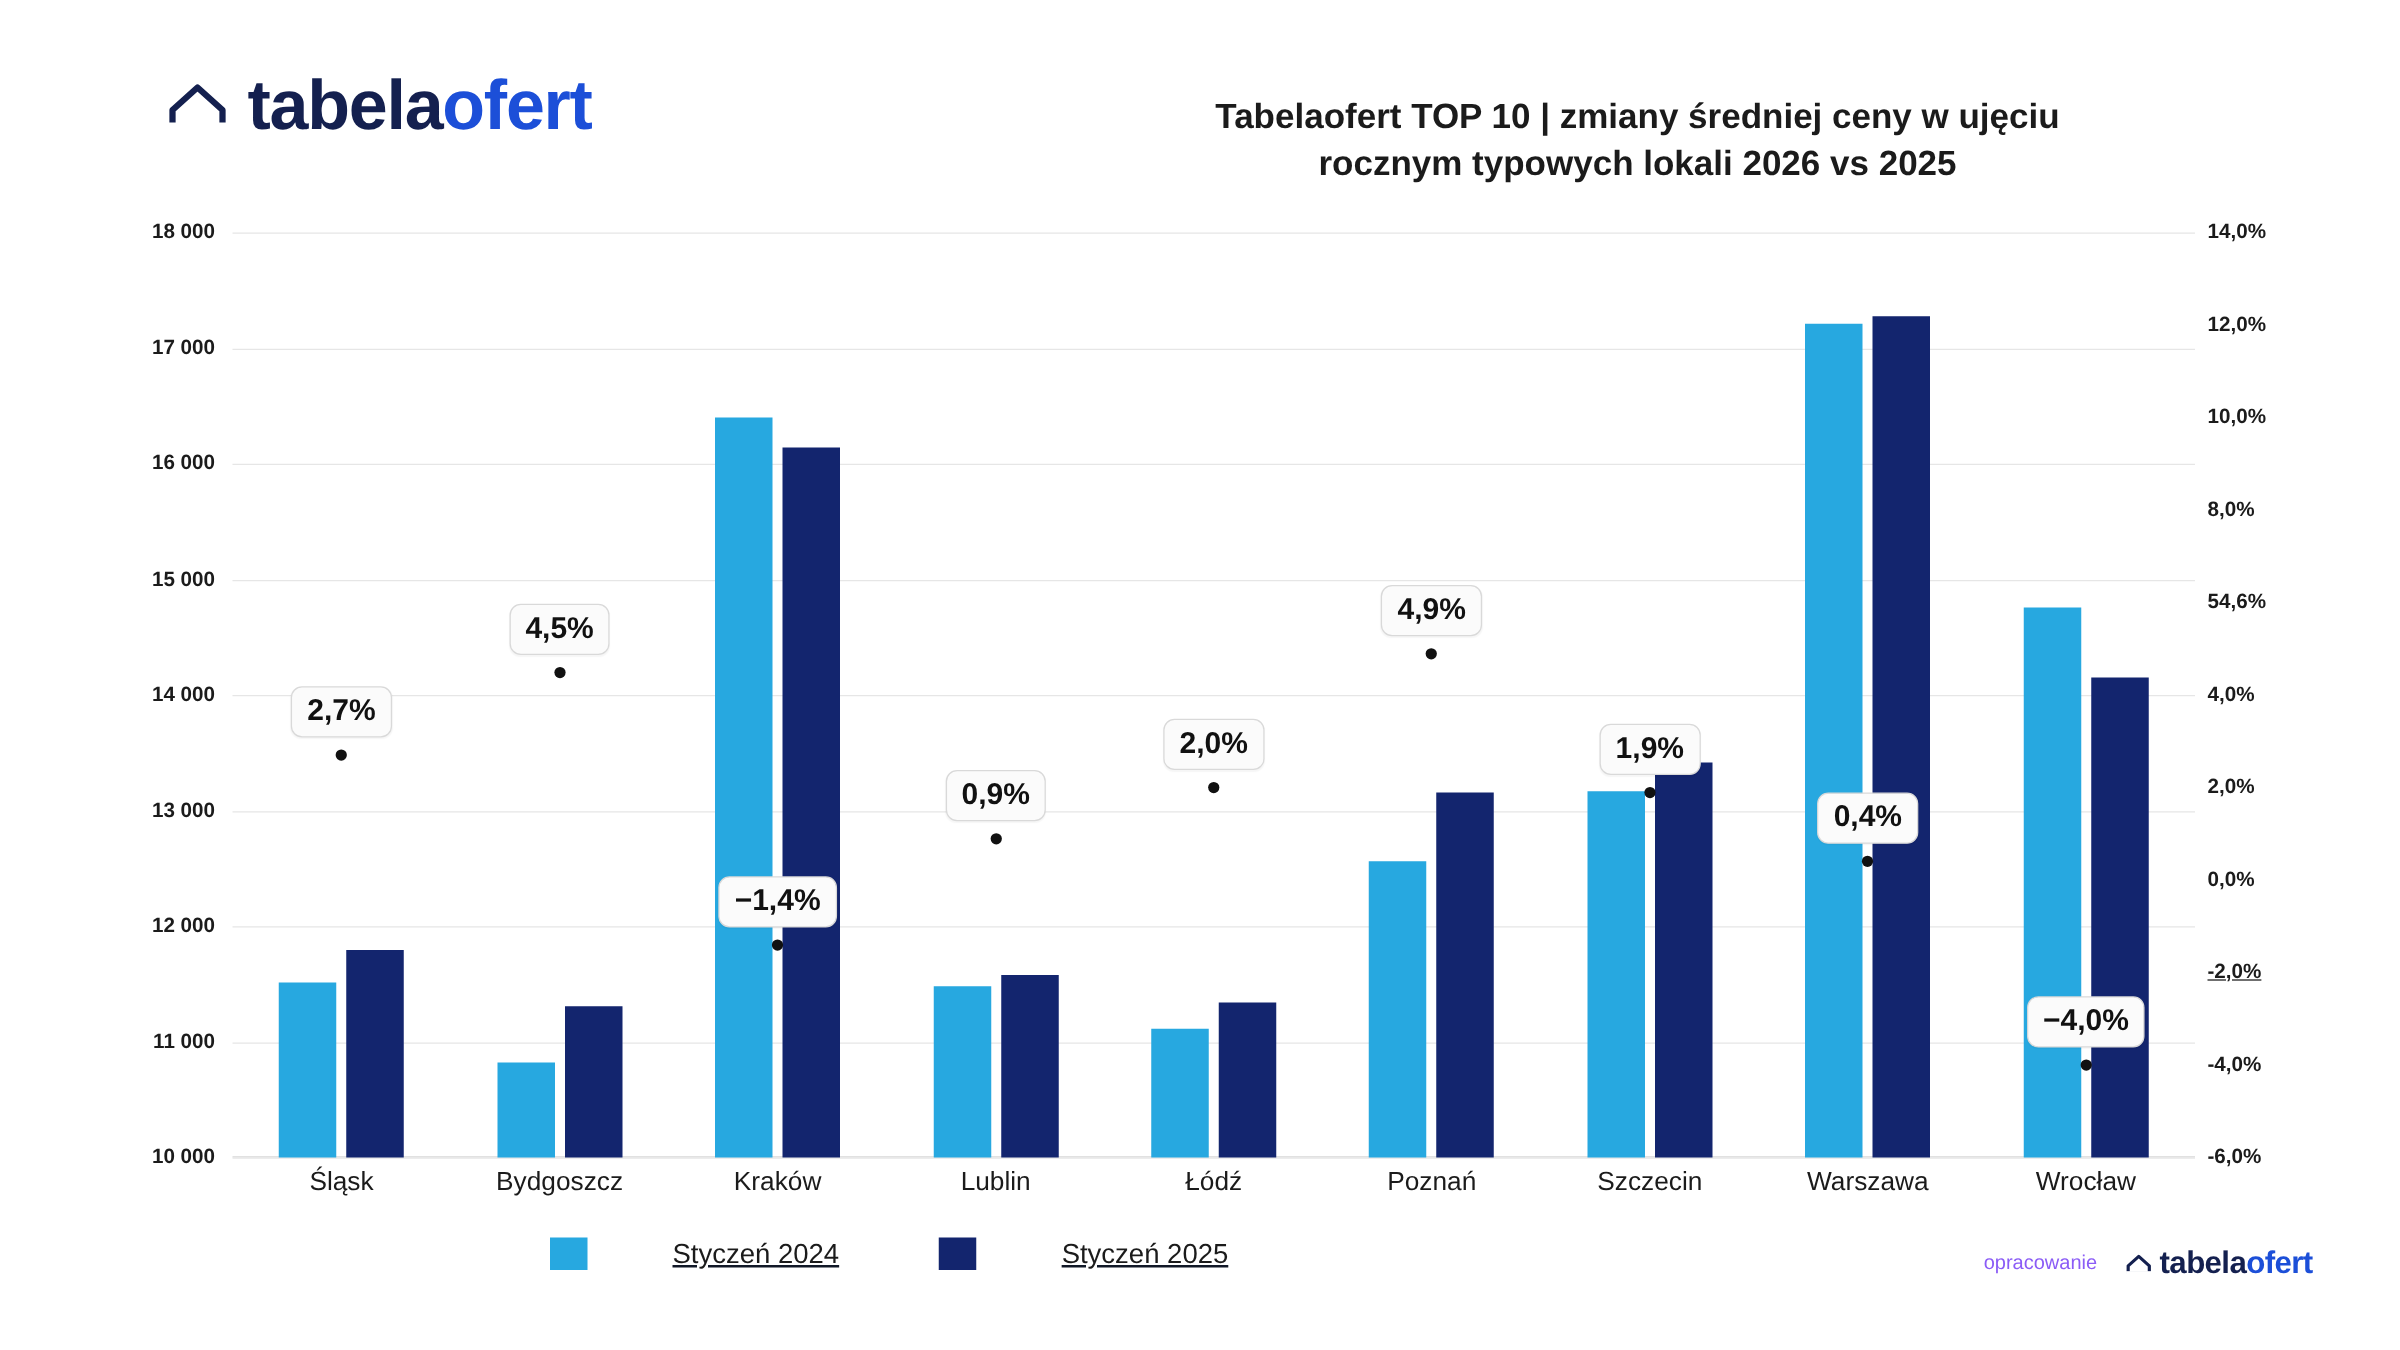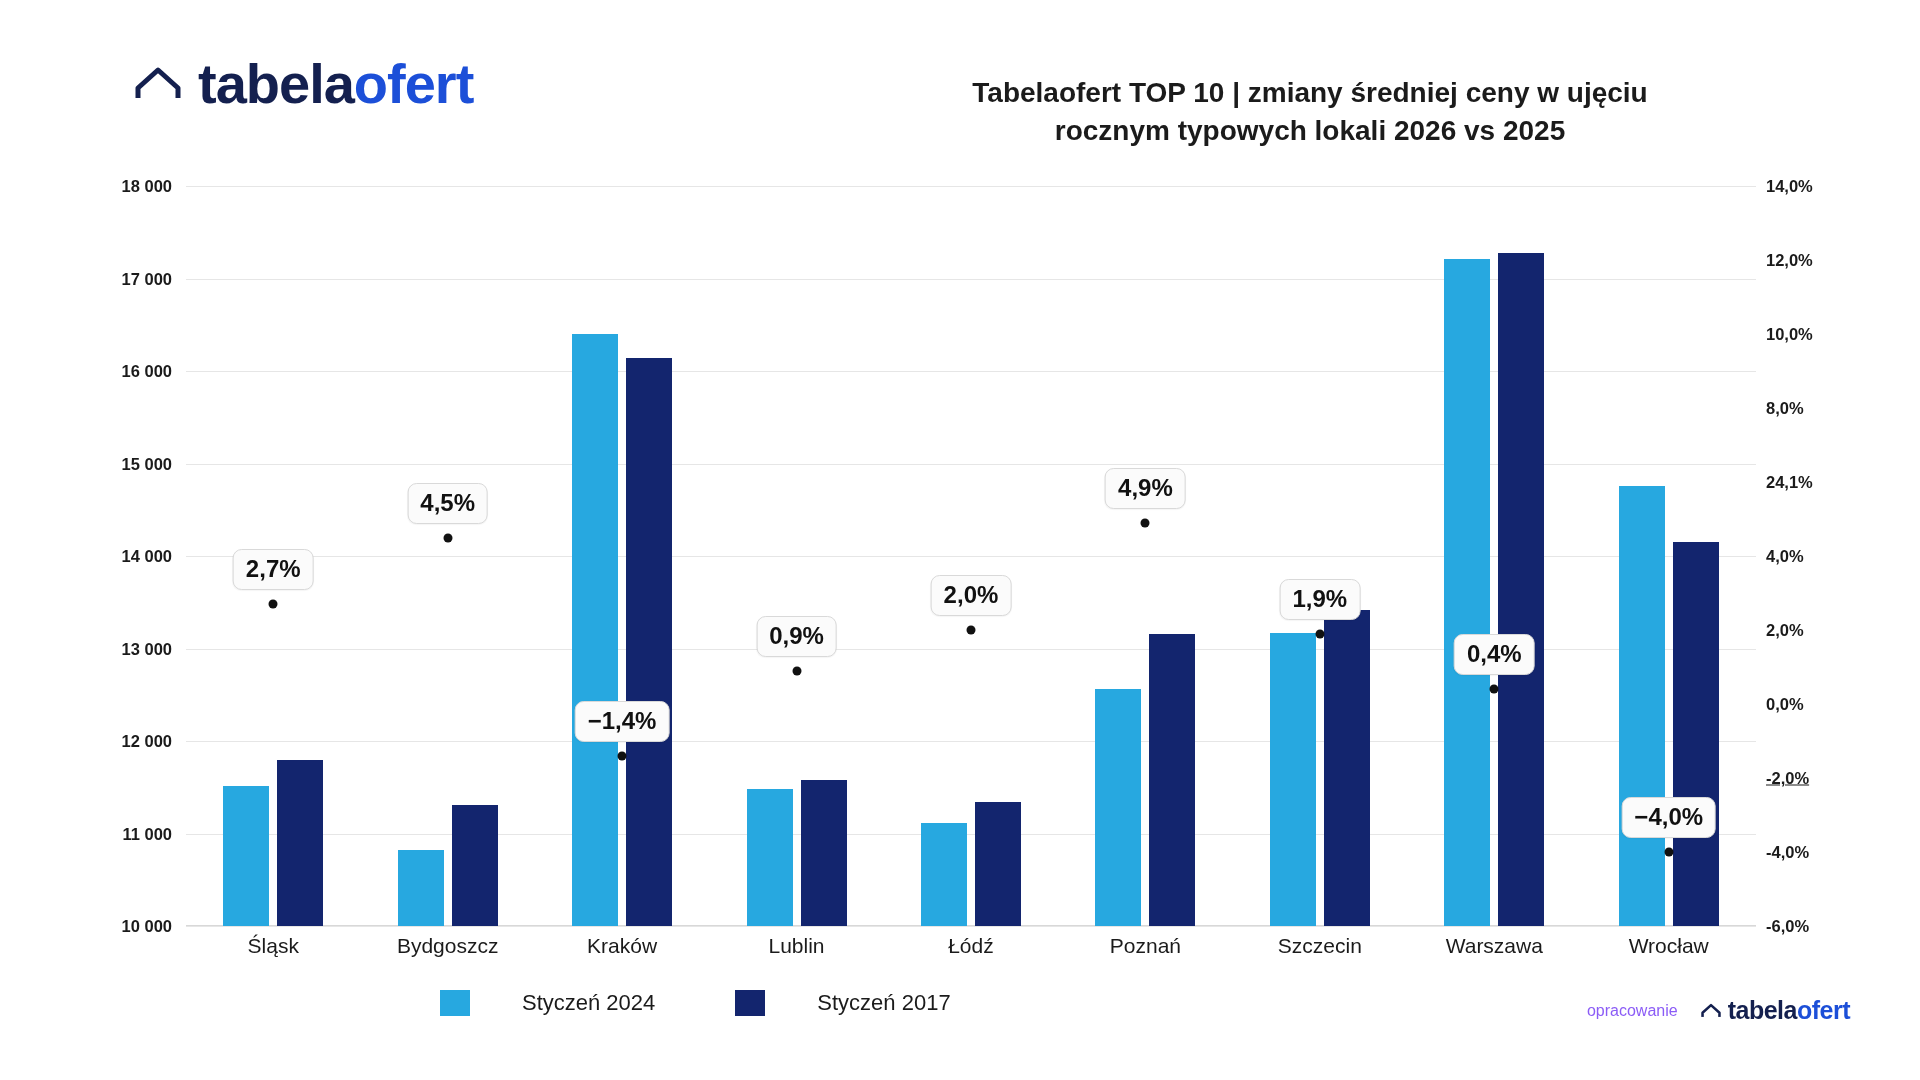--- a/index.html
+++ b/index.html
@@ -164,21 +164,22 @@
     position: absolute;
     left: 440px;
     top: 990px;
     display: flex;
     align-items: center;
     gap: 80px;
   }
   .legend-item {
     display: flex;
     align-items: center;
-    gap: 52px;
+    gap: 68px;
+    text-decoration: underline;
   }
   .legend-swatch {
     width: 30px;
     height: 26px;
   }
   .legend-swatch.s1 { background: #27a8e0; }
   .legend-swatch.s2 { background: #13256e; }
   .legend-label {
     font-size: 22px;
     color: #1b1b1b;
@@ -244,21 +245,21 @@
         <div class="tick" style="top: 92.5px;">17 000</div>
         <div class="tick" style="top: 0px;">18 000</div>
       </div>
     <div class="axis-right" id="axis-right">
         <div class="tick" style="top: 740px;">-6,0%</div>
         <div class="tick" style="top: 666px;">-4,0%</div>
         <div class="tick" style="top: 592px; text-decoration: underline;">-2,0%</div>
         <div class="tick" style="top: 518px;">0,0%</div>
         <div class="tick" style="top: 444px;">2,0%</div>
         <div class="tick" style="top: 370px;">4,0%</div>
-        <div class="tick" style="top: 296px;">24,1%</div>
+        <div class="tick" style="top: 296px;">54,6%</div>
         <div class="tick" style="top: 222px;">8,0%</div>
         <div class="tick" style="top: 148px;">10,0%</div>
         <div class="tick" style="top: 74px;">12,0%</div>
         <div class="tick" style="top: 0px;">14,0%</div>
       </div>
     <div class="grid" id="grid">
       <div class="baseline"></div>
     <div class="gridline" style="top: 740px;"></div>
         <div class="gridline" style="top: 647.5px;"></div>
         <div class="gridline" style="top: 555px;"></div>
@@ -336,21 +337,21 @@
       </div>
   </div>
 
   <div class="legend" id="legend">
       <div class="legend-item">
         <span class="legend-swatch s1" style="background: rgb(39, 168, 224);"></span>
         <span class="legend-label">Styczeń  2024</span>
       </div>
       <div class="legend-item">
         <span class="legend-swatch s2" style="background: rgb(19, 37, 110);"></span>
-        <span class="legend-label">Styczeń  2017</span>
+        <span class="legend-label">Styczeń  2025</span>
       </div>
     </div>
 
   <div class="credit">
     <span class="credit-text">opracowanie</span>
     <span class="credit-brand">
       <span class="credit-mark">
         <svg width="22" height="22" viewBox="0 0 52 52" aria-hidden="true">
           <path d="M6 30 L26 12 L46 30 L46 44 L6 44 Z" fill="none" stroke="#14204f" stroke-width="6" stroke-linejoin="round"></path>
           <rect x="2" y="40" width="48" height="10" fill="#ffffff"></rect>

